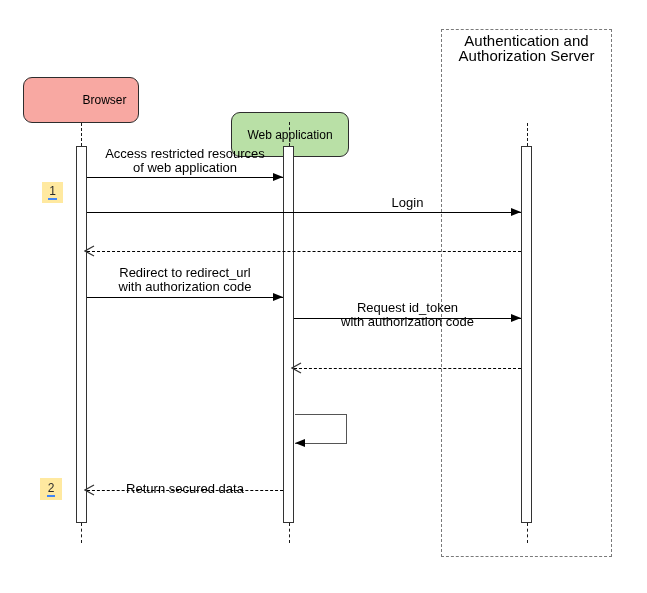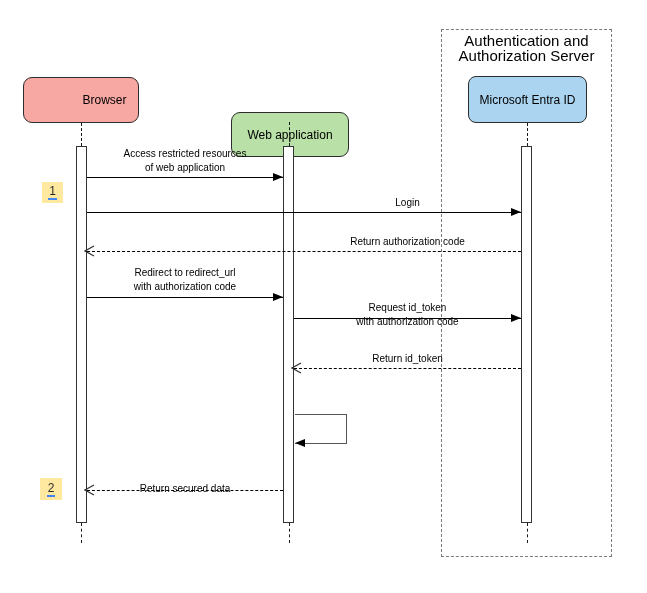--- a/index.html
+++ b/index.html
@@ -42,21 +42,21 @@
   #act-entra{left:521px;}
   
   .msg-line{position:absolute;height:0;}
   .msg-line.solid{border-top:1px solid #000;}
   .msg-line.dashed{border-top:1px dashed #000;}
   .head-right{position:absolute;width:0;height:0;
     border-left:10px solid #000;border-top:4px solid transparent;border-bottom:4px solid transparent;}
   .head-left-filled{position:absolute;width:0;height:0;
     border-right:10px solid #000;border-top:4px solid transparent;border-bottom:4px solid transparent;}
   .open-head{position:absolute;}
-  .msg-label{position:absolute;font-size:10px;line-height:14px;text-align:center;}
+  .msg-label{position:absolute;font-size:13px;line-height:14px;text-align:center;}
   .msg-label span{display:block;}
   #lbl-m1{left:87px;top:147px;width:196px;}
   #line-m1{left:87px;top:177px;width:196px;}  #head-m1{left:273px;top:173px;}
   #lbl-m2{left:294px;top:196px;width:227px;}
   #line-m2{left:87px;top:212px;width:434px;}  #head-m2{left:511px;top:208px;}
   #lbl-m3{left:294px;top:235px;width:227px;}
   #line-m3{left:87px;top:251px;width:434px;}  #head-m3{left:84px;top:245px;}
   #lbl-m4{left:87px;top:266px;width:196px;}
   #line-m4{left:87px;top:297px;width:196px;}  #head-m4{left:273px;top:293px;}
   #lbl-m5{left:294px;top:301px;width:227px;}
@@ -92,23 +92,20 @@
     <span>Authentication and</span><br>
     <span>Authorization Server</span>
   </div>
 
   <div class="actor" id="actor-browser" style="background-color: rgb(248, 168, 162); padding-left: 47px;">
     <span>Browser</span>
   </div>
   <div class="actor" id="actor-webapp" style="background-color: rgb(185, 224, 166);">
     <span>Web application</span>
   </div>
-  <div class="actor" id="actor-entra" style="background-color: rgb(170, 212, 239);">
-    <span>Microsoft Entra ID</span>
-  </div>
 
   <div class="lifeline" id="ll-browser-top"></div>
   <div class="lifeline" id="ll-webapp-top"></div>
   <div class="lifeline" id="ll-entra-top"></div>
   <div class="lifeline" id="ll-browser-bot"></div>
   <div class="lifeline" id="ll-webapp-bot"></div>
   <div class="lifeline" id="ll-entra-bot"></div>
 
   <div class="activation" id="act-browser"></div>
   <div class="activation" id="act-webapp"></div>
@@ -120,45 +117,39 @@
   </div>
   <div class="msg-line solid" id="line-m1"></div>
   <div class="head-right" id="head-m1"></div>
 
   <div class="msg-label" id="lbl-m2">
     <span>Login</span>
   </div>
   <div class="msg-line solid" id="line-m2"></div>
   <div class="head-right" id="head-m2"></div>
 
-  <div class="msg-label" id="lbl-m3">
-    <span>Return authorization code</span>
-  </div>
   <div class="msg-line dashed" id="line-m3"></div>
   <svg class="open-head" id="head-m3" width="12" height="12" viewBox="0 0 12 12">
       <path d="M10,1 L1,6 L10,11" fill="none" stroke="#333" stroke-width="1.2"></path>
     </svg>
 
   <div class="msg-label" id="lbl-m4">
     <span>Redirect to redirect_url</span>
     <span>with authorization code</span>
   </div>
   <div class="msg-line solid" id="line-m4"></div>
   <div class="head-right" id="head-m4"></div>
 
   <div class="msg-label" id="lbl-m5">
     <span>Request id_token</span>
     <span>with authorization code</span>
   </div>
   <div class="msg-line solid" id="line-m5"></div>
   <div class="head-right" id="head-m5"></div>
 
-  <div class="msg-label" id="lbl-m6">
-    <span>Return id_token</span>
-  </div>
   <div class="msg-line dashed" id="line-m6"></div>
   <svg class="open-head" id="head-m6" width="12" height="12" viewBox="0 0 12 12">
       <path d="M10,1 L1,6 L10,11" fill="none" stroke="#333" stroke-width="1.2"></path>
     </svg>
 
   <div id="loop-m7"></div>
   <div class="head-left-filled" id="head-m7"></div>
 
   <div class="msg-label" id="lbl-m8">
     <span>Return secured data</span>

